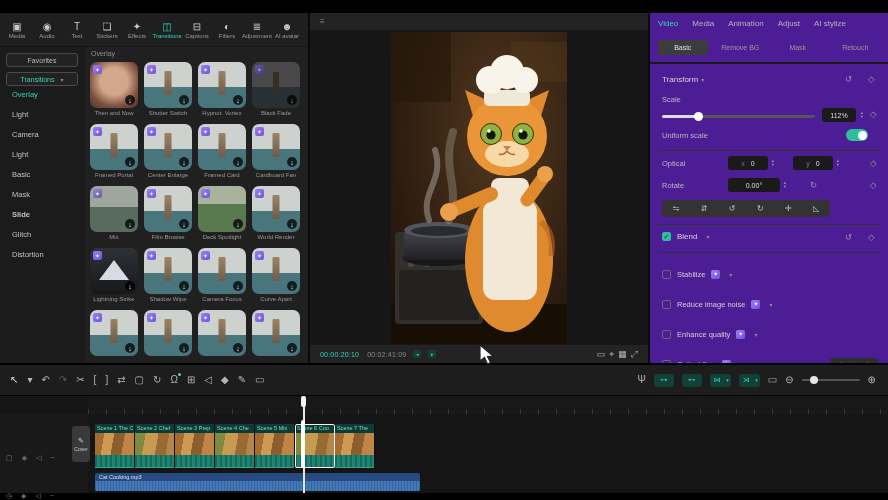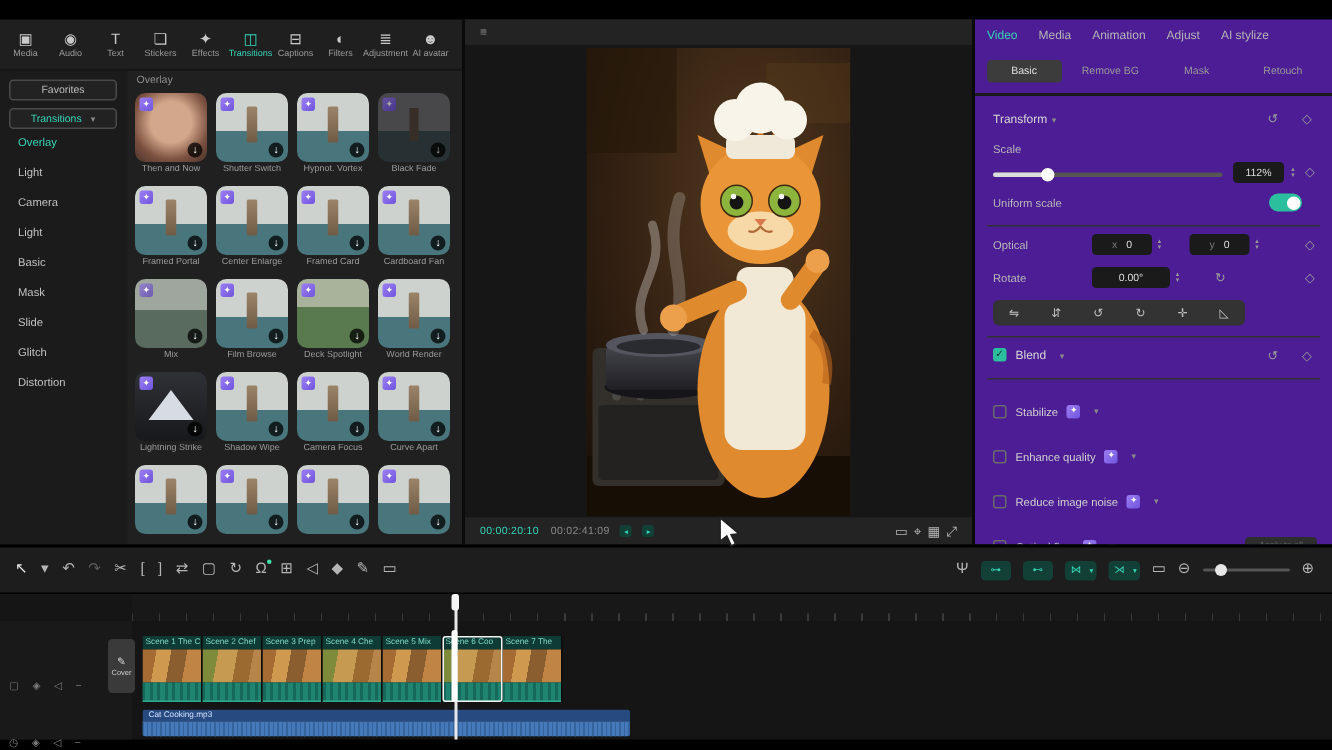--- a/index.html
+++ b/index.html
@@ -228,21 +228,21 @@
         </div>
         <div class="side-item" style="position:relative; left:12px; margin-bottom:11px;">
           <span>Light</span>
         </div>
         <div class="side-item" style="position:relative; left:12px; margin-bottom:11px;">
           <span>Basic</span>
         </div>
         <div class="side-item" style="position:relative; left:12px; margin-bottom:11px;">
           <span>Mask</span>
         </div>
-        <div class="side-item" style="position:relative; left:12px; margin-bottom:11px;">
+        <div class="side-item" style="position:relative; left:12px; margin-bottom:11px;font-weight:bold;">
           <span>Slide</span>
         </div>
         <div class="side-item" style="position:relative; left:12px; margin-bottom:11px;">
           <span>Glitch</span>
         </div>
         <div class="side-item" style="position:relative; left:12px; margin-bottom:27px;">
           <span>Distortion</span>
         </div>
     </div>
   </div>
@@ -603,28 +603,28 @@
   <div class="abs" style="left:12px; top:246px; right:4px;">
     <div style="position:relative; height:30px; display:flex; align-items:center; gap:6px;">
         <span class="cb"></span>
         <span class="sm-label" style="color:#d0d0d0;">Stabilize</span>
         <span class="vip" style="position:static;">✦</span>
         <span class="caret">▾</span>
 
       </div>
       <div style="position:relative; height:30px; display:flex; align-items:center; gap:6px;">
         <span class="cb"></span>
-        <span class="sm-label" style="color:#d0d0d0;">Enhance quality</span>
+        <span class="sm-label" style="color:#d0d0d0;">Reduce image noise</span>
         <span class="vip" style="position:static;">✦</span>
         <span class="caret">▾</span>
 
       </div>
       <div style="position:relative; height:30px; display:flex; align-items:center; gap:6px;">
         <span class="cb"></span>
-        <span class="sm-label" style="color:#d0d0d0;">Reduce image noise</span>
+        <span class="sm-label" style="color:#d0d0d0;">Enhance quality</span>
         <span class="vip" style="position:static;">✦</span>
         <span class="caret">▾</span>
 
       </div>
       <div style="position:relative; height:30px; display:flex; align-items:center; gap:6px;">
         <span class="cb"></span>
         <span class="sm-label" style="color:#d0d0d0;">Optical flow</span>
         <span class="vip" style="position:static;">✦</span>
         <span class="caret">▾</span>
         <span class="apply-btn">Apply to all</span>

